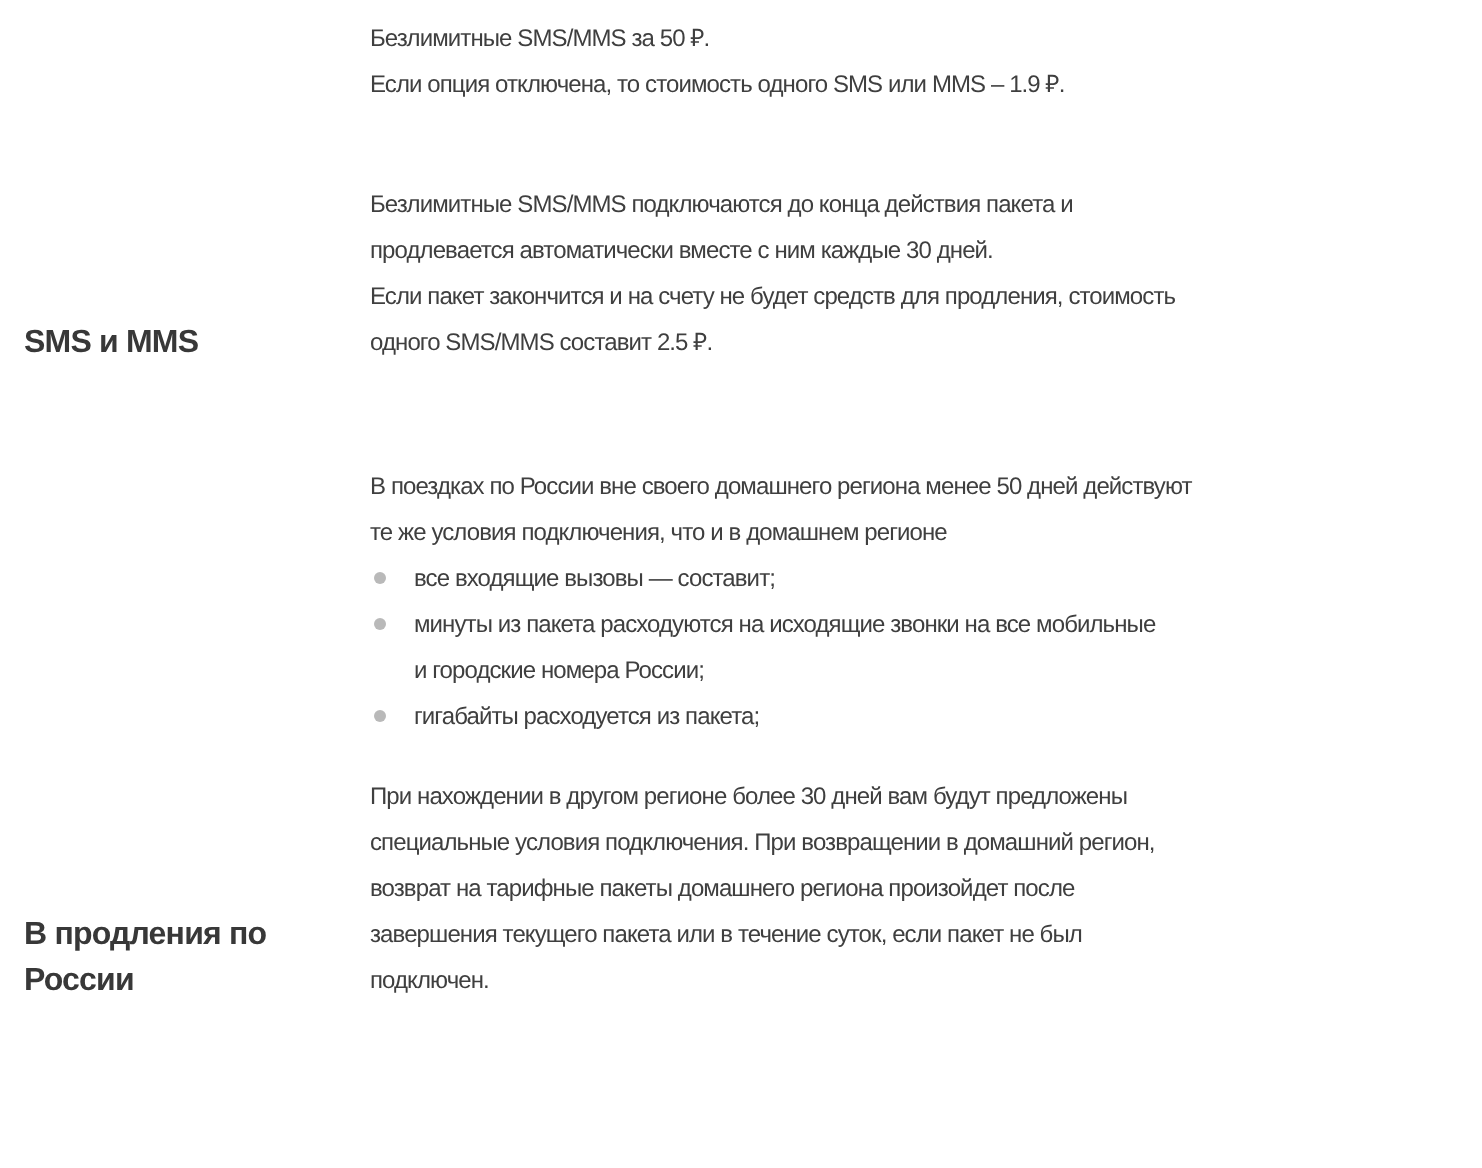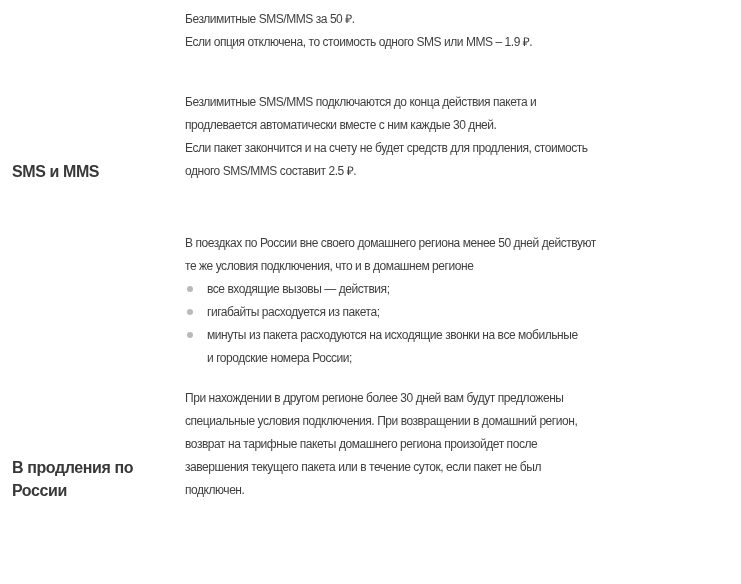--- a/index.html
+++ b/index.html
@@ -76,30 +76,30 @@
   </div>
 
   <div class="row">
     <div class="row-label">В продления по России</div>
     <div class="row-content">
       <p class="para">В поездках по России вне своего домашнего региона менее 50 дней действуют
 те же условия подключения, что и в домашнем регионе</p>
       <ul class="bullet-list">
         <li class="bullet-item">
           <span class="dot"></span>
-          <span class="li-text">все входящие вызовы — действия;</span>
-        </li>
-        <li class="bullet-item">
-          <span class="dot"></span>
-          <span class="li-text">гигабайты расходуется из пакета;</span>
+          <span class="li-text">все входящие вызовы — составит;</span>
         </li>
         <li class="bullet-item">
           <span class="dot"></span>
           <span class="li-text">минуты из пакета расходуются на исходящие звонки на все мобильные
 и городские номера России;</span>
+        </li>
+        <li class="bullet-item">
+          <span class="dot"></span>
+          <span class="li-text">гигабайты расходуется из пакета;</span>
         </li>
       </ul>
       <p class="para outro">При нахождении в другом регионе более 30 дней вам будут предложены
 специальные условия подключения. При возвращении в домашний регион,
 возврат на тарифные пакеты домашнего региона произойдет после
 завершения текущего пакета или в течение суток, если пакет не был
 подключен.</p>
     </div>
   </div>
 

